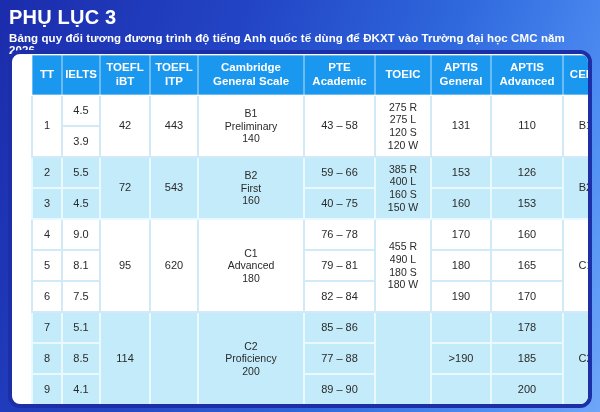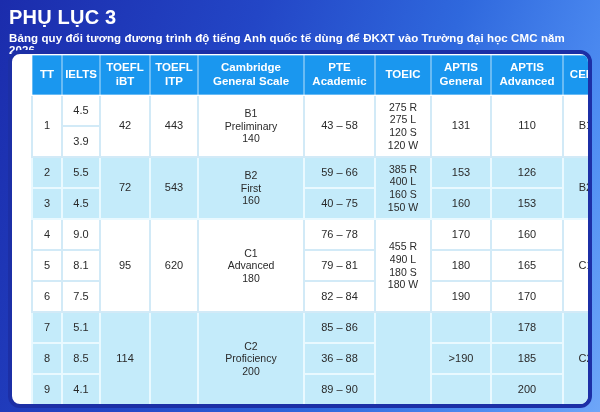--- a/index.html
+++ b/index.html
@@ -159,21 +159,21 @@
 200</td>
             <td>85 – 86</td>
             <td rowspan="3"></td>
             <td></td>
             <td>178</td>
             <td rowspan="3">C2</td>
           </tr>
           <tr class="g-blue">
             <td>8</td>
             <td>8.5</td>
-            <td>36 – 88</td>
+            <td>77 – 88</td>
             <td>&gt;190</td>
             <td>185</td>
           </tr>
           <tr class="g-blue">
             <td>9</td>
             <td>4.1</td>
             <td>89 – 90</td>
             <td></td>
             <td>200</td>
           </tr>

